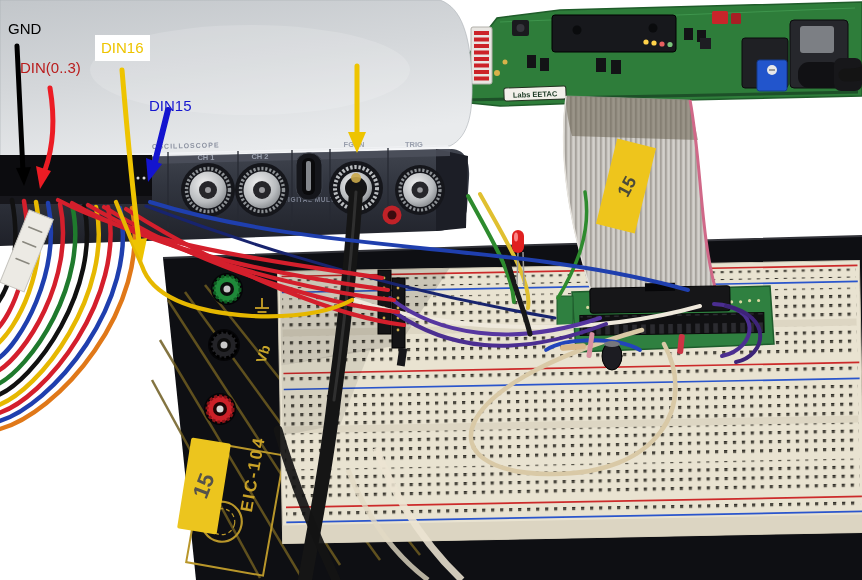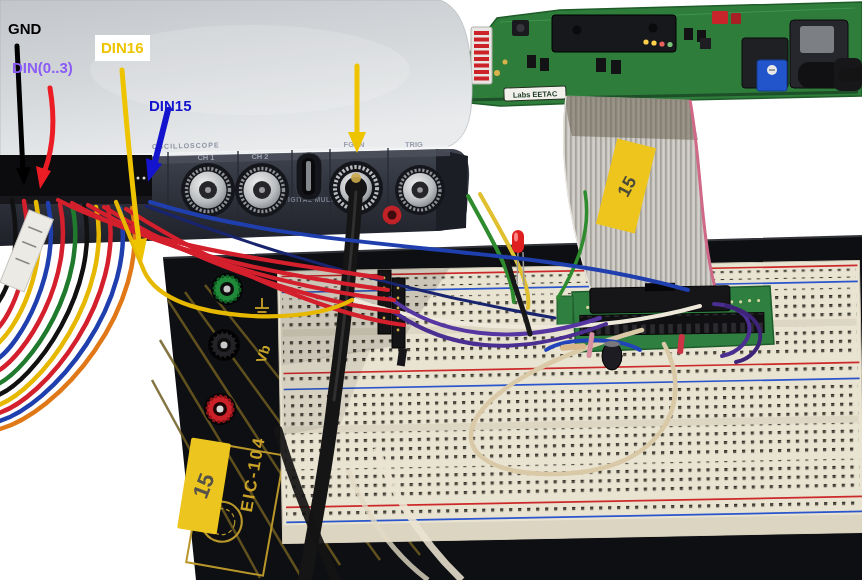--- a/index.html
+++ b/index.html
@@ -1,21 +1,21 @@
 <!DOCTYPE html>
 <html><head>
 <meta charset="utf-8">
 <style>
   html,body{margin:0;padding:0;background:#fff;}
   #scene{position:relative;width:862px;height:580px;overflow:hidden;background:#ffffff;
          font-family:"Liberation Sans",sans-serif;}
   #scene svg{position:absolute;left:0;top:0;}
-  .ann{position:absolute;font-weight:700;font-size:15px;line-height:1.2;white-space:nowrap;}
+  .ann{position:absolute;font-weight:400;font-size:15px;line-height:1.2;white-space:nowrap;}
   #ann-gnd{left:8px;top:20px;color:#000000;}
-  #ann-din03{left:12px;top:59px;color:#8b5cf6;text-align:right;}
+  #ann-din03{left:20px;top:59px;color:#b91c1c;text-align:right;}
   #ann-din16{left:95px;top:35px;color:#eec400;background:#ffffff;padding:4px 6px;}
   #ann-din15{left:149px;top:97px;color:#1414cf;}
   #ann-wavegen{left:315px;top:33px;color:#eaa400;background:#ffffff;padding:2px 9px;font-size:17px;}
   svg text{font-family:"Liberation Sans",sans-serif;}
 </style>
 </head>
 <body>
 
 <div id="scene">
 <svg width="862" height="580" viewBox="0 0 862 580">

